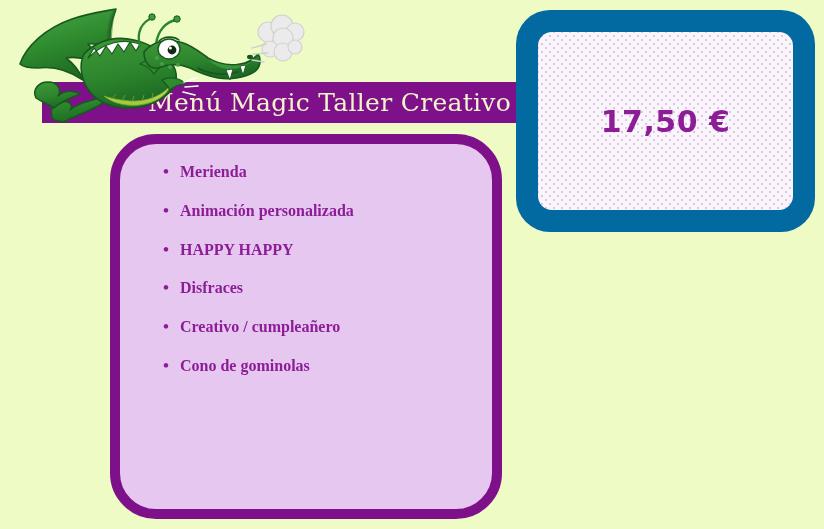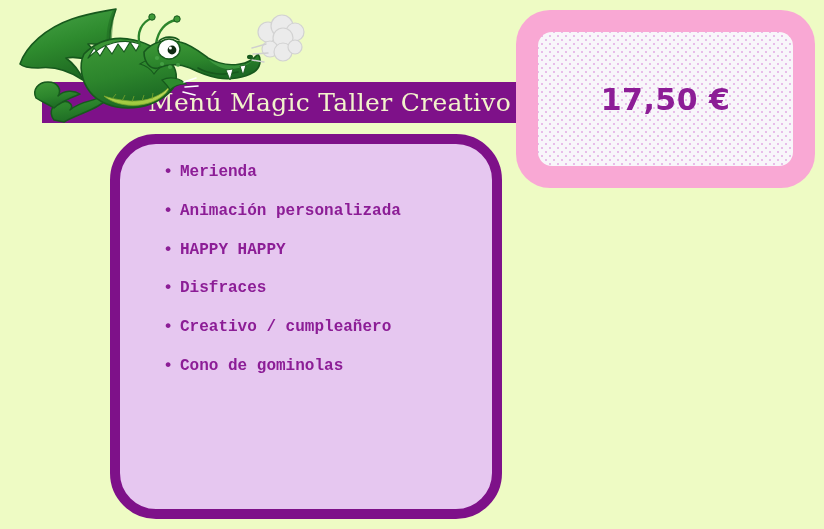--- a/index.html
+++ b/index.html
@@ -48,22 +48,22 @@
     white-space: nowrap;
     text-align: left;
   }
 
   
   .price-box {
     position: absolute;
     left: 516px;
     top: 10px;
     width: 299px;
-    height: 178px;
-    background: #f9a8d4;
+    height: 222px;
+    background: #0369a1;
     border-radius: 34px;
     z-index: 4;
   }
   .price-inner {
     position: absolute;
     left: 22px;
     top: 22px;
     right: 22px;
     bottom: 22px;
     background-color: #f8f6fa;
@@ -103,21 +103,21 @@
     left: 43px;
     top: 18px;
     right: 10px;
     list-style: none;
     margin: 0;
     padding: 0;
   }
   .menu-item {
     position: relative;
     color: #8c1d96;
-    font-family: Liberation Mono, monospace;
+    font-family: Liberation Serif, serif;
     font-size: 16px;
     font-weight: bold;
     line-height: 20px;
     height: 20px;
     margin-bottom: 18.8px;
     padding-left: 17px;
     white-space: nowrap;
   }
   .menu-item::before {
     content: "\2022";

